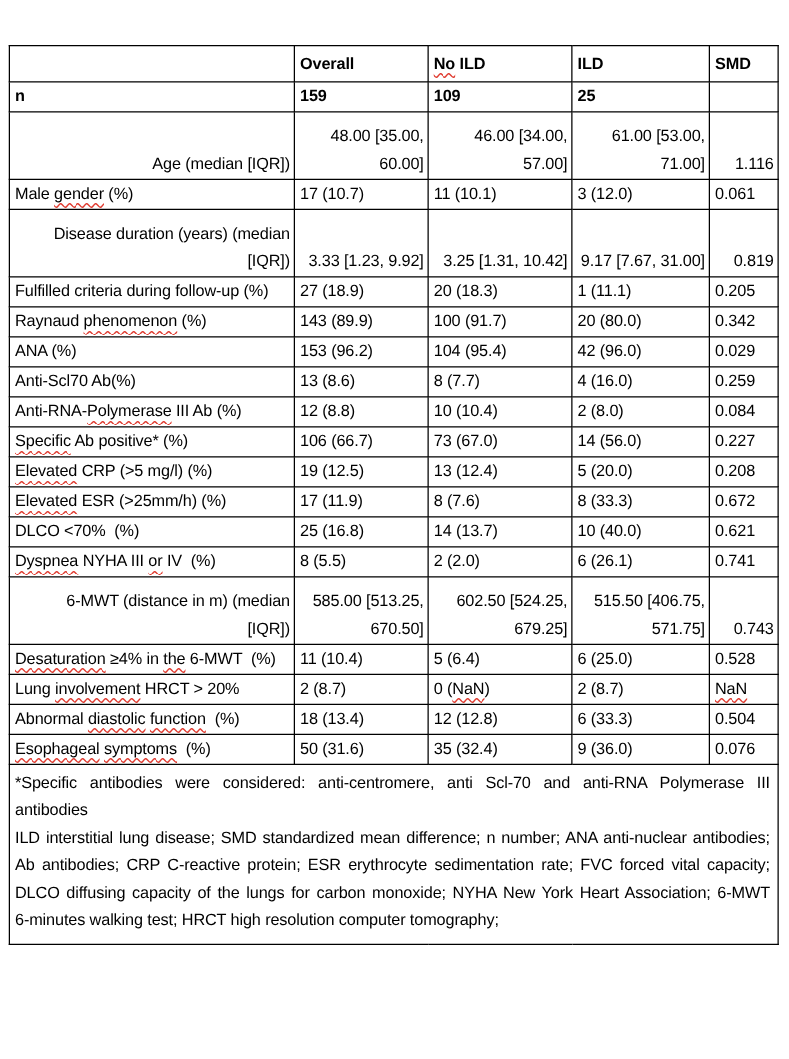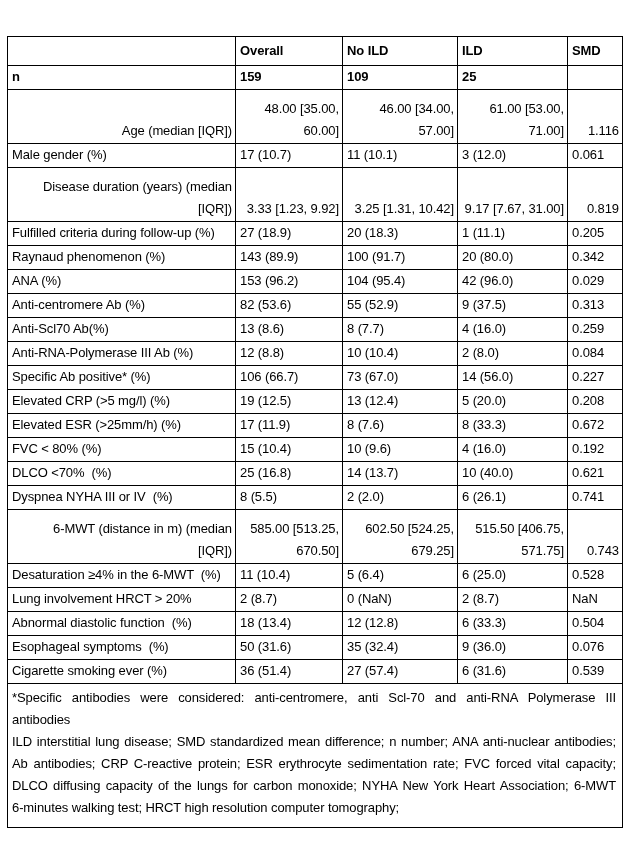--- a/index.html
+++ b/index.html
@@ -44,20 +44,21 @@
     height: 24px;
   }
   .char-table tr.bold-row td {
     font-weight: bold;
   }
   .char-table tr.multi td {
     padding-top: 8px;
     text-align: right;
   }
   .sp {
+    text-decoration: underline;
     text-decoration-style: wavy;
     text-decoration-color: #e03c31;
     text-decoration-thickness: 1px;
     text-underline-offset: 3px;
   }
   td.footnote-cell {
     padding: 3px 6px 8px 4px;
     vertical-align: top;
   }
   .footnote-cell .fn-line {
@@ -137,27 +138,20 @@
           <td>0.342</td>
         </tr>
         <tr>
           <td>ANA (%)</td>
           <td>153 (96.2)</td>
           <td>104 (95.4)</td>
           <td>42 (96.0)</td>
           <td>0.029</td>
         </tr>
         <tr>
-          <td>Anti-<span class="sp">centromere</span> Ab (%)</td>
-          <td>82 (53.6)</td>
-          <td>55 (52.9)</td>
-          <td>9 (37.5)</td>
-          <td>0.313</td>
-        </tr>
-        <tr>
           <td>Anti-Scl70 Ab(%)</td>
           <td>13 (8.6)</td>
           <td>8 (7.7)</td>
           <td>4 (16.0)</td>
           <td>0.259</td>
         </tr>
         <tr>
           <td>Anti-RNA-<span class="sp">Polymerase</span> III Ab (%)</td>
           <td>12 (8.8)</td>
           <td>10 (10.4)</td>
@@ -177,27 +171,20 @@
           <td>13 (12.4)</td>
           <td>5 (20.0)</td>
           <td>0.208</td>
         </tr>
         <tr>
           <td><span class="sp">Elevated</span> ESR (&gt;25mm/h) (%)</td>
           <td>17 (11.9)</td>
           <td>8 (7.6)</td>
           <td>8 (33.3)</td>
           <td>0.672</td>
-        </tr>
-        <tr>
-          <td>FVC &lt; 80% (%)</td>
-          <td>15 (10.4)</td>
-          <td>10 (9.6)</td>
-          <td>4 (16.0)</td>
-          <td>0.192</td>
         </tr>
         <tr>
           <td>DLCO &lt;70%  (%)</td>
           <td>25 (16.8)</td>
           <td>14 (13.7)</td>
           <td>10 (40.0)</td>
           <td>0.621</td>
         </tr>
         <tr>
           <td><span class="sp">Dyspnea</span> NYHA III <span class="sp">or</span> IV  (%)</td>
@@ -238,27 +225,20 @@
           <td>6 (33.3)</td>
           <td>0.504</td>
         </tr>
         <tr>
           <td><span class="sp">Esophageal</span> <span class="sp">symptoms</span>  (%)</td>
           <td>50 (31.6)</td>
           <td>35 (32.4)</td>
           <td>9 (36.0)</td>
           <td>0.076</td>
         </tr>
-        <tr>
-          <td><span class="sp">Cigarette</span> <span class="sp">smoking</span> <span class="sp">ever</span> (%)</td>
-          <td>36 (51.4)</td>
-          <td>27 (57.4)</td>
-          <td>6 (31.6)</td>
-          <td>0.539</td>
-        </tr>
       </tbody>
     <tfoot>
       <tr>
         <td class="footnote-cell" id="footnote-cell" colspan="5"><div class="fn-line just">*Specific antibodies were considered: anti-centromere, anti Scl-70 and anti-RNA Polymerase III</div><div class="fn-line">antibodies</div><div class="fn-line just">ILD interstitial lung disease; SMD standardized mean difference; n number; ANA anti-nuclear antibodies;</div><div class="fn-line just">Ab antibodies; CRP C-reactive protein; ESR erythrocyte sedimentation rate; FVC forced vital capacity;</div><div class="fn-line just">DLCO diffusing capacity of the lungs for carbon monoxide; NYHA New York Heart Association; 6-MWT</div><div class="fn-line">6-minutes walking test; HRCT high resolution computer tomography;</div></td>
       </tr>
     </tfoot>
   </table>
 </div>
 
 </body></html>

